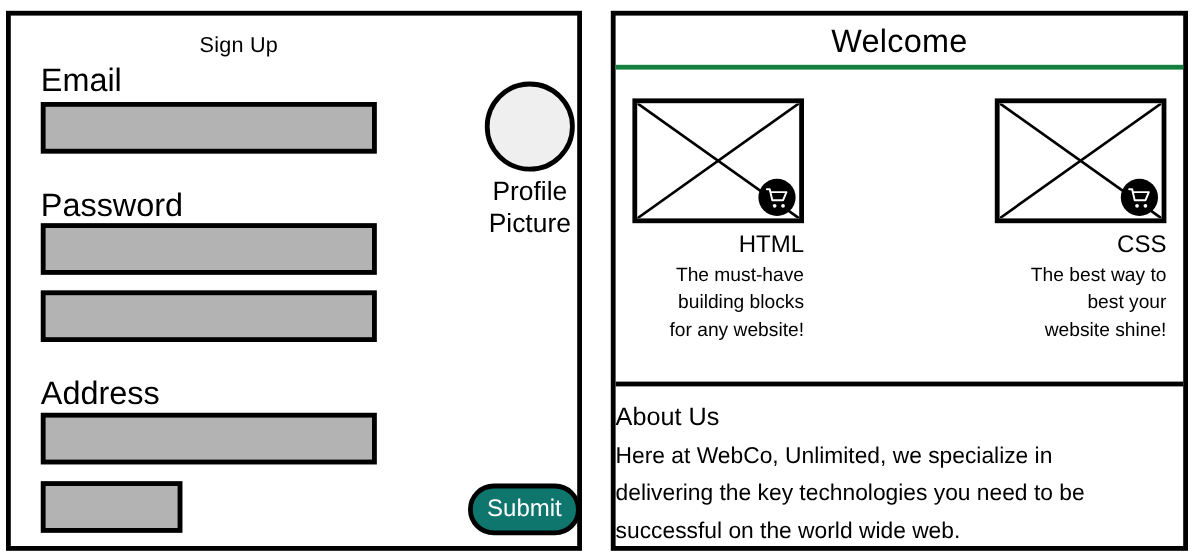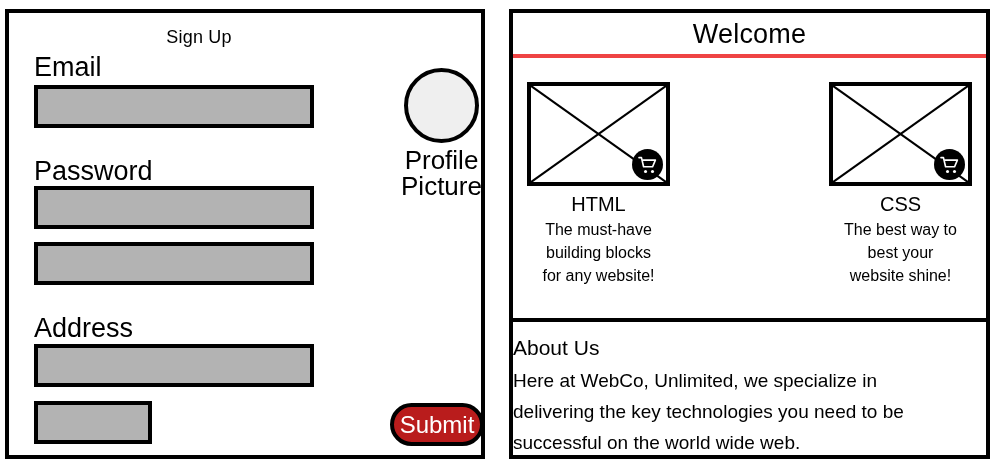--- a/index.html
+++ b/index.html
@@ -82,37 +82,37 @@
     width: 75px;
     height: 75px;
     margin: 0 auto;
     border-radius: 50%;
     background: #efefef;
     border: 4px solid #000000;
     box-sizing: border-box;
   }
   #profile-caption {
     margin-top: 4px;
-    font-size: 26px;
+    font-size: 22px;
     line-height: 26px;
   }
 
   
   #submit-button {
     position: absolute;
     left: 381px;
     top: 390px;
     width: 94px;
     height: 43px;
     box-sizing: border-box;
-    background: #b91c1c;
+    background: #0f766e;
     border: 4px solid #000000;
     border-radius: 22px;
     color: #ffffff;
-    font-size: 24px;
+    font-size: 20px;
     line-height: 35px;
     text-align: center;
     padding: 0;
     font-family: "Liberation Sans", sans-serif;
     cursor: pointer;
   }
 
   
   #welcome-panel {
     left: 509px;
@@ -120,21 +120,21 @@
     width: 481px;
     height: 450px;
   }
 
   #welcome-header {
     position: absolute;
     left: 0;
     top: 0;
     right: 0;
     height: 45px;
-    border-bottom: 4px solid #ef4444;
+    border-bottom: 4px solid #15803d;
     box-sizing: border-box;
     text-align: center;
   }
   #welcome-title {
     font-size: 27px;
     line-height: 42px;
     letter-spacing: 0.2px;
   }
 
   
@@ -146,21 +146,21 @@
     height: 264px;
     border-bottom: 4px solid #000000;
     box-sizing: border-box;
     display: flex;
     justify-content: space-between;
     padding: 24px 14px 0 14px;
   }
 
   .card {
     width: 143px;
-    text-align: center;
+    text-align: right;
   }
 
   .card-image {
     position: relative;
     width: 143px;
     height: 104px;
     box-sizing: border-box;
     border: 4px solid #000000;
     background: #ffffff;
     overflow: hidden;

